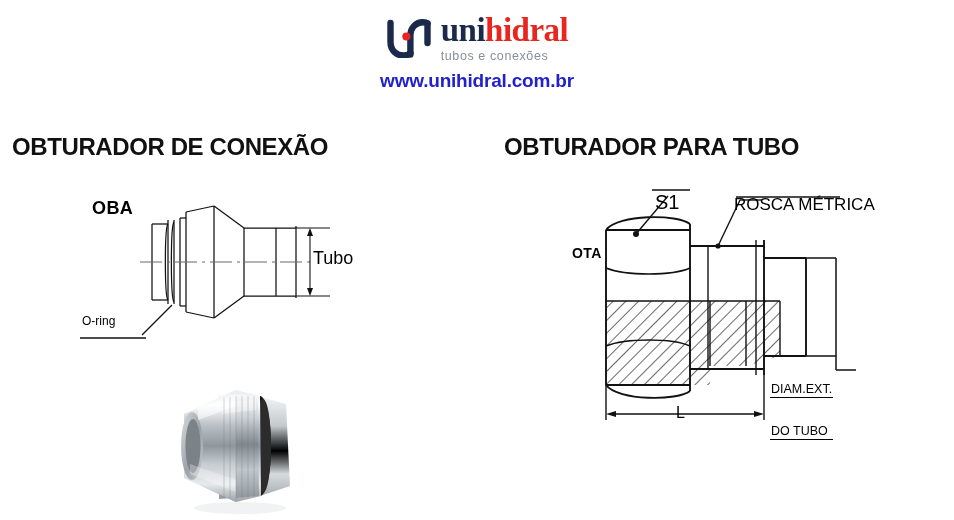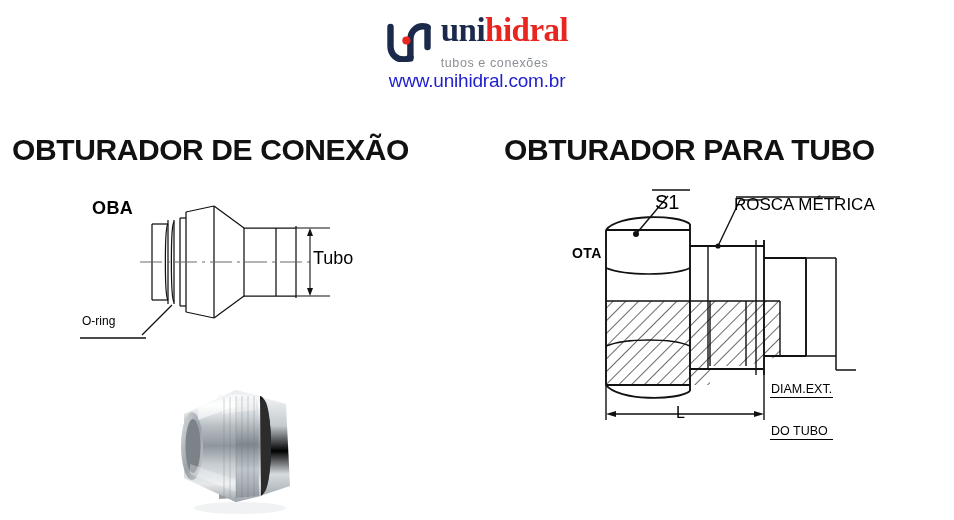--- a/index.html
+++ b/index.html
@@ -44,42 +44,42 @@
     font-family: "Liberation Serif", serif;
     font-size: 33px;
     font-weight: bold;
     letter-spacing: -0.5px;
     line-height: 1;
     white-space: nowrap;
   }
   #wordmark .uni  { color: #1b2a4a; }
   #wordmark .hid  { color: #e8251e; }
   #tagline {
-    margin-top: 10px;
+    margin-top: 3px;
     font-size: 12.5px;
     color: #8a8f95;
     letter-spacing: 0.6px;
     line-height: 1;
     white-space: nowrap;
   }
   #site-url {
     position: absolute;
     left: 0; top: 70px;
     width: 954px;
     text-align: center;
     color: #2222cc;
     font-size: 19px;
-    font-weight: normal;
+    font-weight: bold;
     letter-spacing: -0.2px;
   }
 
   
   .section-title {
     position: absolute;
-    font-size: 30px;
+    font-size: 24px;
     font-weight: bold;
     letter-spacing: -0.4px;
     white-space: nowrap;
     color: #111111;
   }
   #title-left  { left: 12px;  top: 133px; }
   #title-right { left: 504px; top: 133px; }
 
   
   .dwg {

